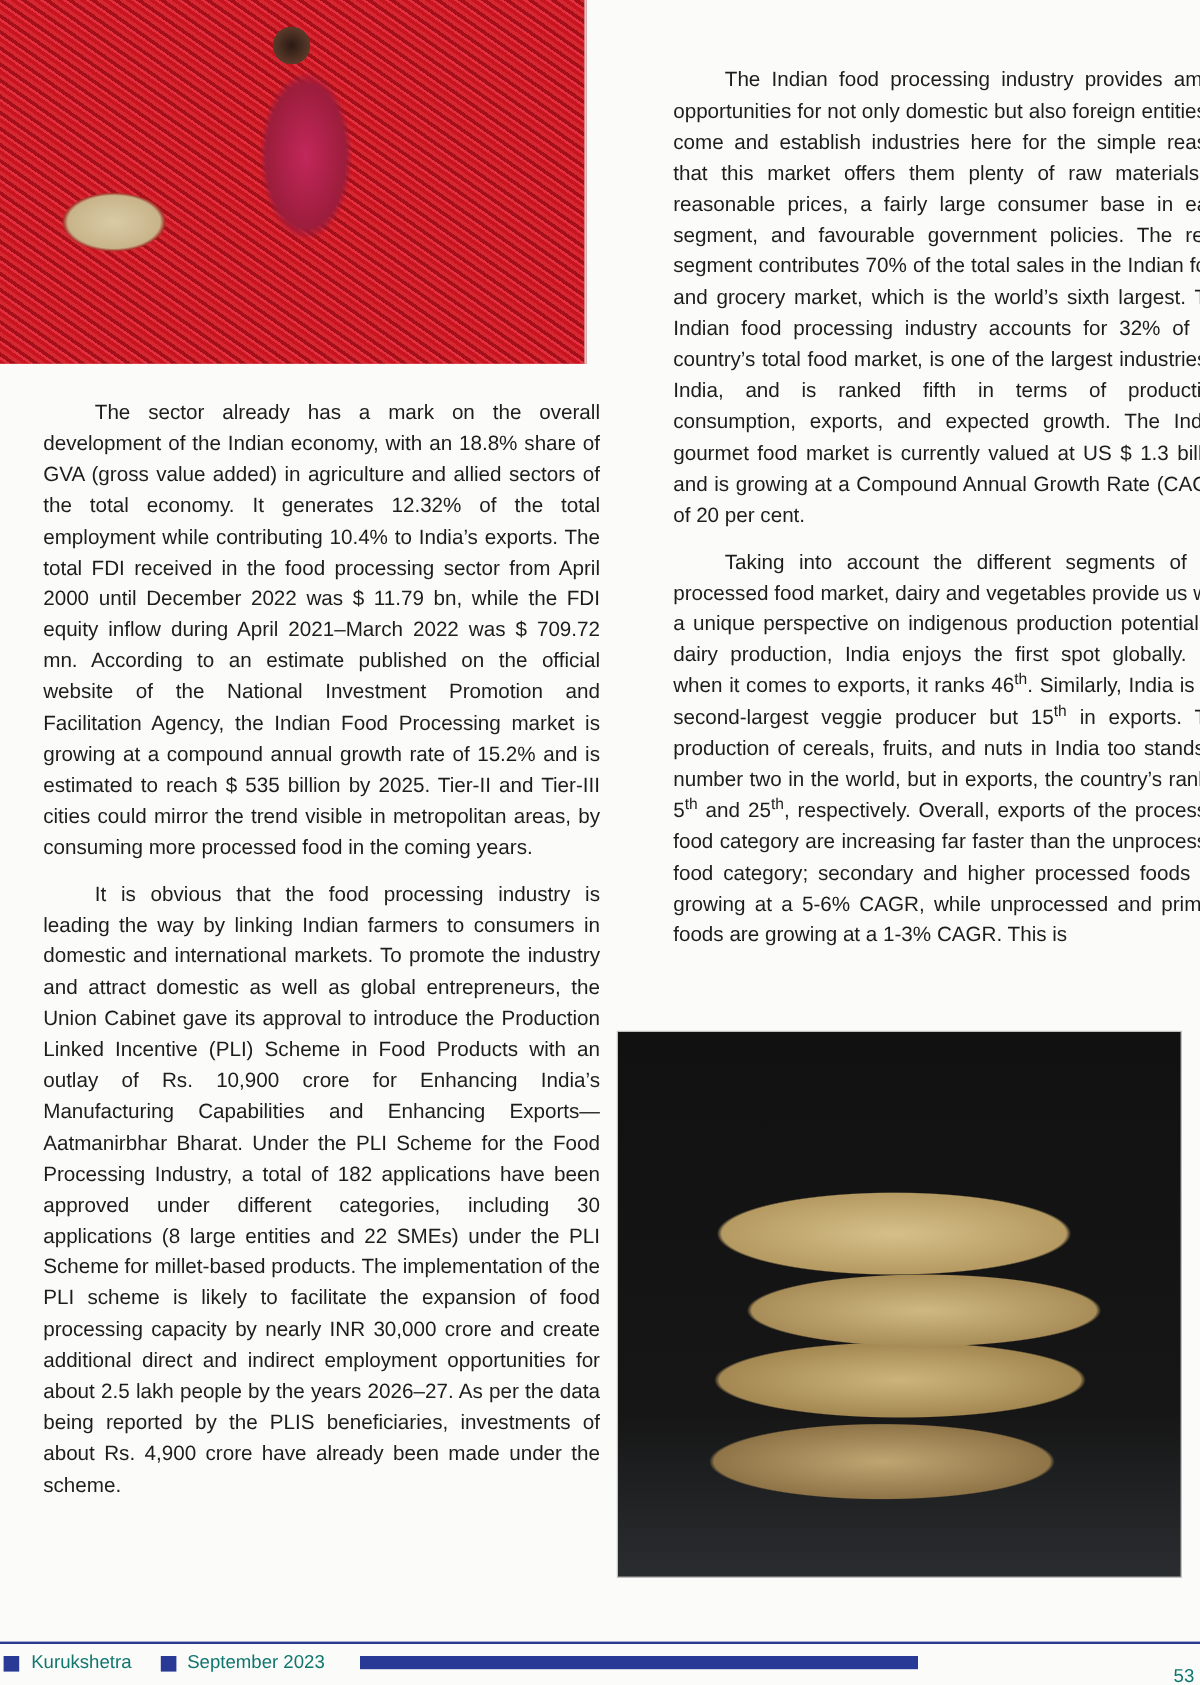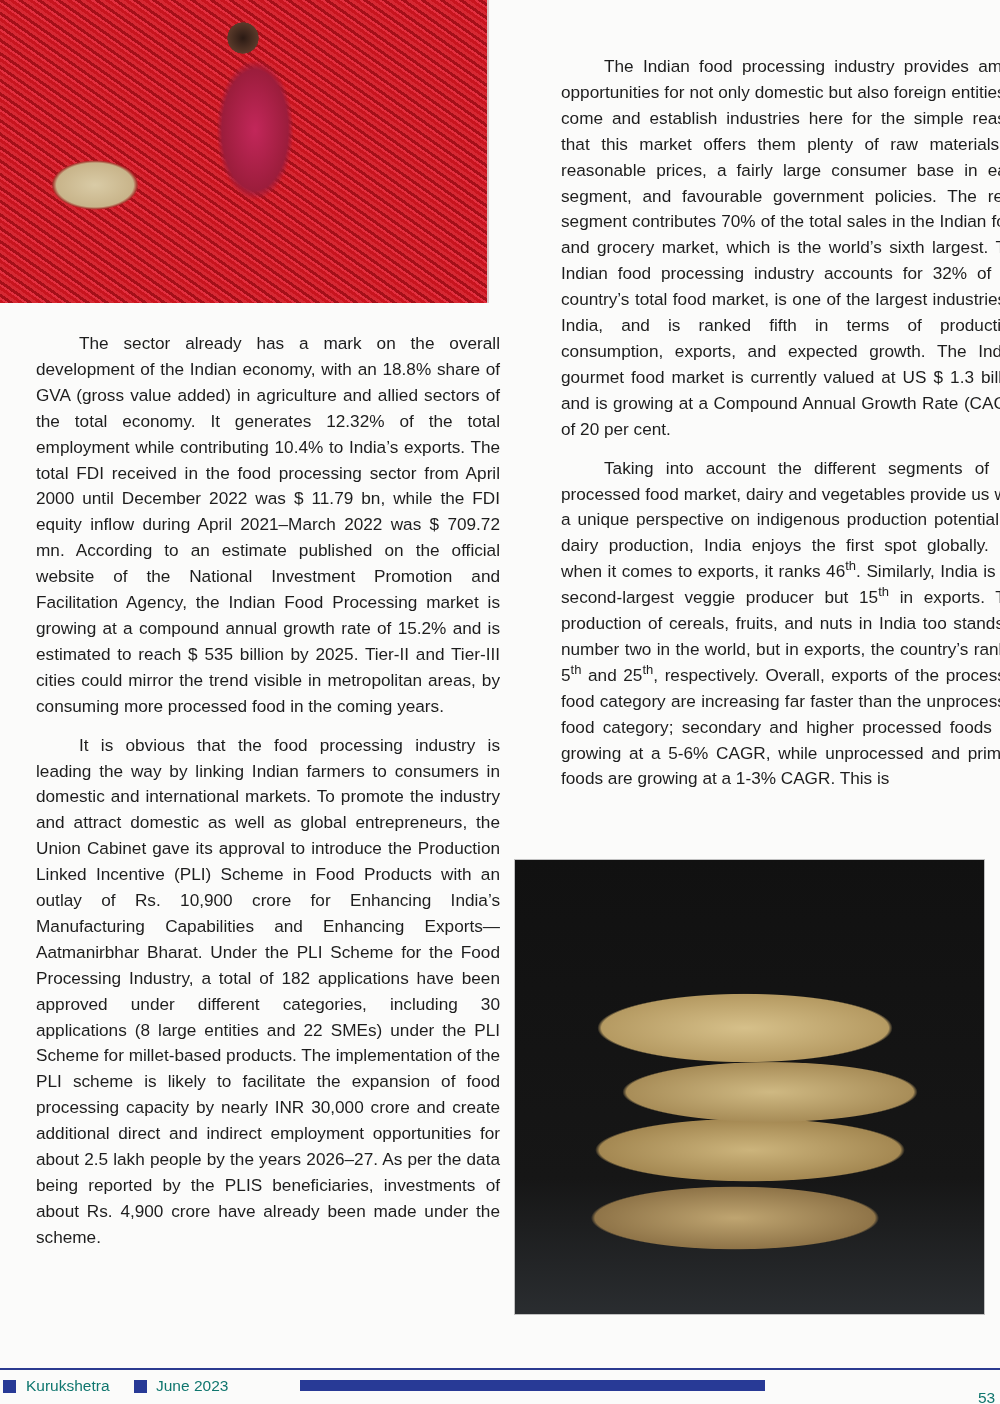--- a/index.html
+++ b/index.html
@@ -55,16 +55,16 @@
   <p><span>Taking into account the different segments of the processed food market, dairy and vegetables provide us with a unique perspective on indigenous production potential. In dairy production, India enjoys the first spot globally. But when it comes to exports, it ranks 46</span><sup>th</sup><span>. Similarly, India is the second-largest veggie producer but 15</span><sup>th</sup><span> in exports. The production of cereals, fruits, and nuts in India too stands at number two in the world, but in exports, the country’s rank is 5</span><sup>th</sup><span> and 25</span><sup>th</sup><span>, respectively. Overall, exports of the processed food category are increasing far faster than the unprocessed food category; secondary and higher processed foods are growing at a 5-6% CAGR, while unprocessed and primary foods are growing at a 1-3% CAGR. This is</span></p>
 </div>
 
 <div class="photo-cookies"></div>
 
 <div class="footer-rule"></div>
 <div class="footer">
   <span class="sq" style="left:3px;"></span>
   <span class="footer-text" style="left:26px;">Kurukshetra</span>
   <span class="sq" style="left:134px;"></span>
-  <span class="footer-text" style="left:156px;">June 2023</span>
+  <span class="footer-text" style="left:156px;">September 2023</span>
   <span class="bar"></span>
   <span class="footer-text" style="left:978px;margin-top:12px;">53</span>
 </div>
 
 </body></html>

